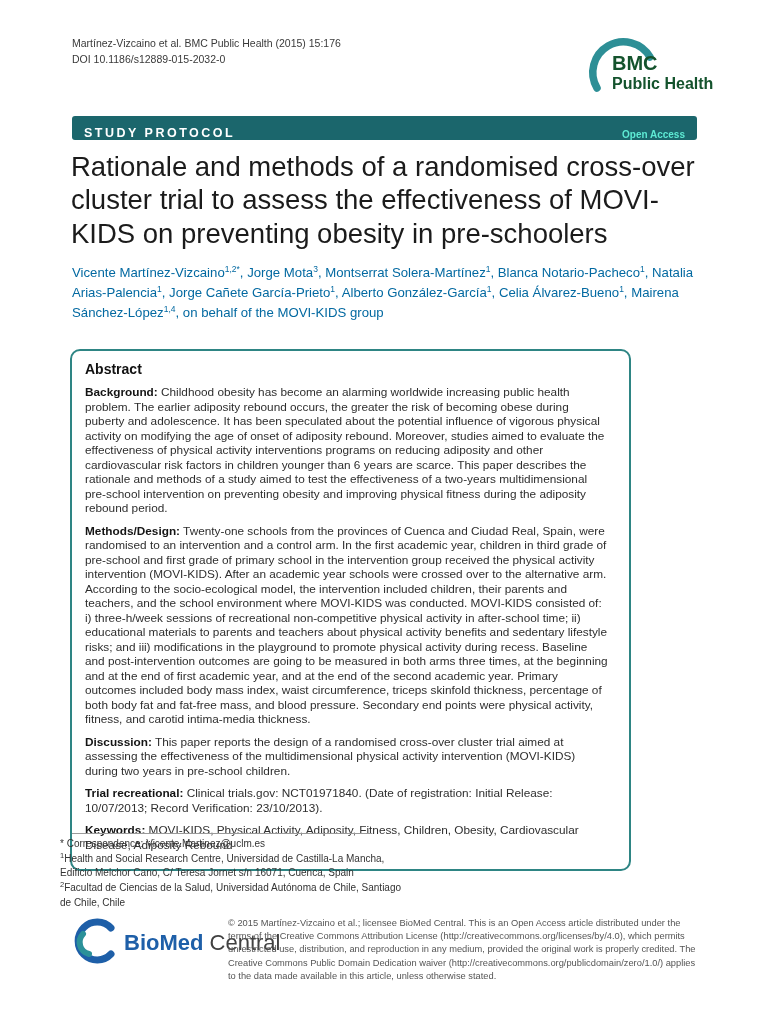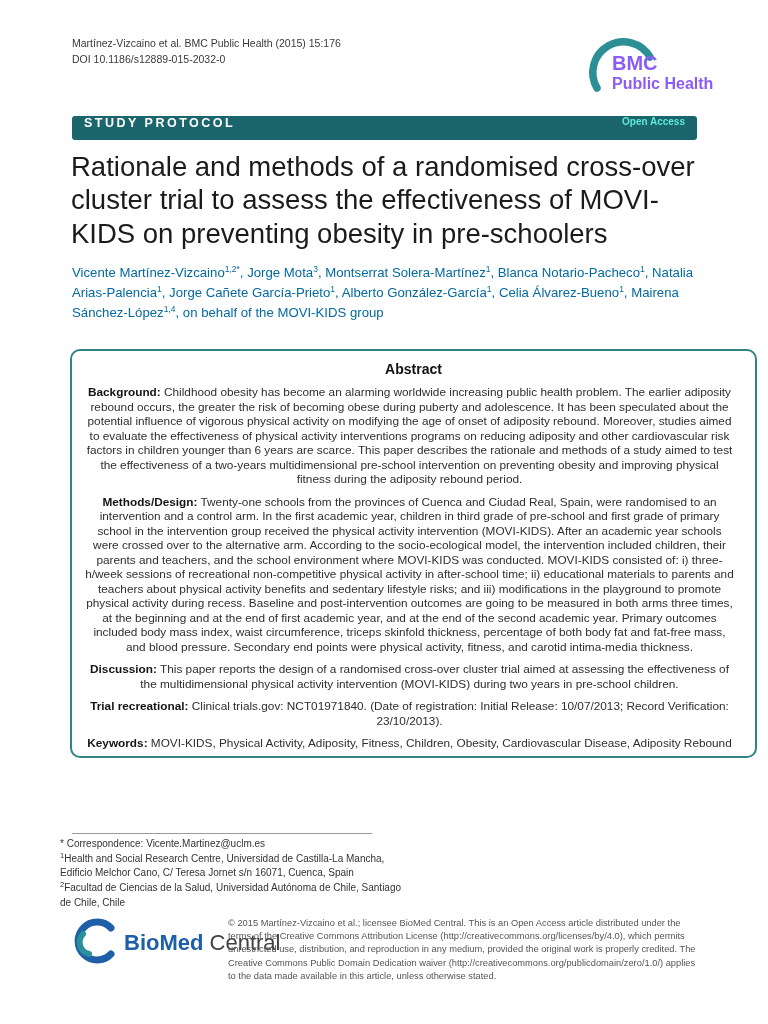--- a/index.html
+++ b/index.html
@@ -7,35 +7,35 @@
     width:768px;height:1024px;position:relative;background:#ffffff;
     font-family:"Liberation Sans", sans-serif;color:#222;
     overflow:hidden;
   }
   
   .citation{position:absolute;left:72px;top:36px;font-size:10.5px;line-height:1.5;color:#3a3a3a;}
   .citation .ital{}
   
   .journal-logo{position:absolute;left:586px;top:26px;width:130px;height:80px;}
   .journal-logo svg{position:absolute;left:0;top:0;}
-  .journal-logo .logo-text{position:absolute;left:26px;top:26px;font-weight:bold;color:#8b5cf6;line-height:1.15;}
+  .journal-logo .logo-text{position:absolute;left:26px;top:26px;font-weight:bold;color:#14532d;line-height:1.15;}
   .journal-logo .bmc{font-size:20px;}
   .journal-logo .sub{font-size:16px;white-space:nowrap;}
   
   .banner{position:absolute;left:72px;top:116px;width:625px;height:24px;border-radius:3px;
-    display:flex;justify-content:space-between;align-items:flex-start;padding:0 12px;box-sizing:border-box;}
+    display:flex;justify-content:space-between;align-items:flex-end;padding:0 12px;box-sizing:border-box;}
   .banner .label{color:#fff;font-weight:bold;font-size:12.5px;letter-spacing:2.5px;}
   .banner .access{color:#5eead4;font-weight:bold;font-size:10px;margin-left:48px;}
   
   .title{position:absolute;left:71px;top:150px;width:635px;font-size:27.5px;line-height:1.21;color:#1b1b1b;font-weight:400;}
   .authors{position:absolute;left:72px;top:263px;width:628px;font-size:13.2px;line-height:1.5;color:#0369a1;}
   .authors sup{font-size:8.5px;}
   
-  .abstract-box{position:absolute;left:70px;top:349px;width:687px;box-sizing:border-box;
-    border-radius:10px;padding:8px 13px 5px;background:#fff;text-align:center;}
+  .abstract-box{position:absolute;left:70px;top:349px;width:561px;box-sizing:border-box;
+    border-radius:10px;padding:8px 13px 17px;background:#fff;}
   .abstract-heading{font-size:14px;font-weight:bold;color:#111;margin:2px 0 8px 0;}
   .abs-section{font-size:11.8px;line-height:1.23;color:#2e2e2e;margin:0 8px 8px 0;}
   .abs-section:last-child{margin-bottom:0;}
   .abs-section .lbl{font-weight:bold;color:#141414;}
   
   .footrule{position:absolute;left:72px;top:833px;width:300px;border-top:1px solid #9a9a9a;height:0;}
   .footnotes{position:absolute;left:60px;top:837px;width:354px;font-size:10px;line-height:1.4;color:#333;}
   .footnotes div{margin:0;}
   .footnotes sup{font-size:7.5px;}
   

